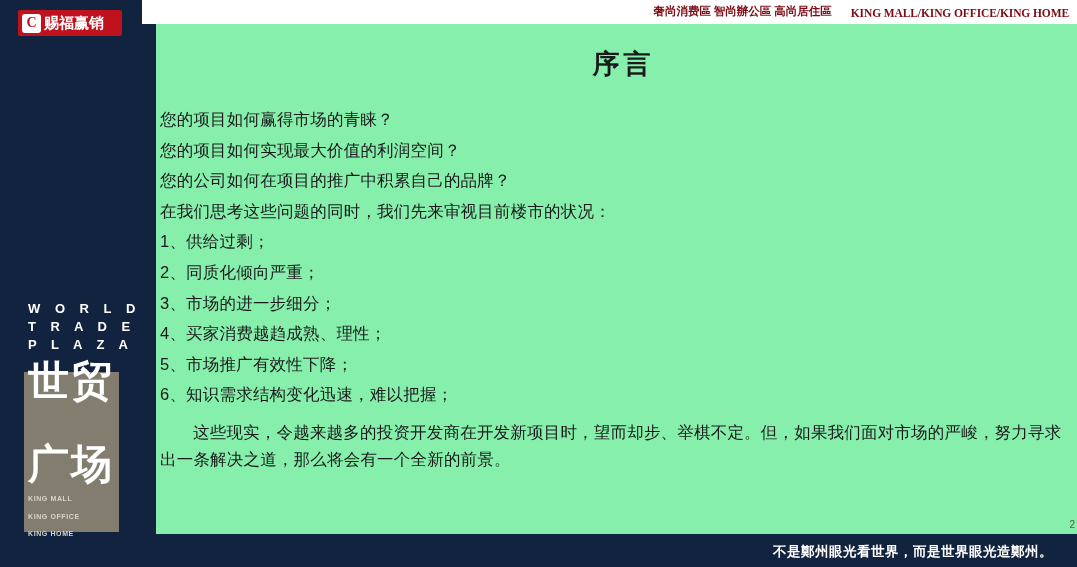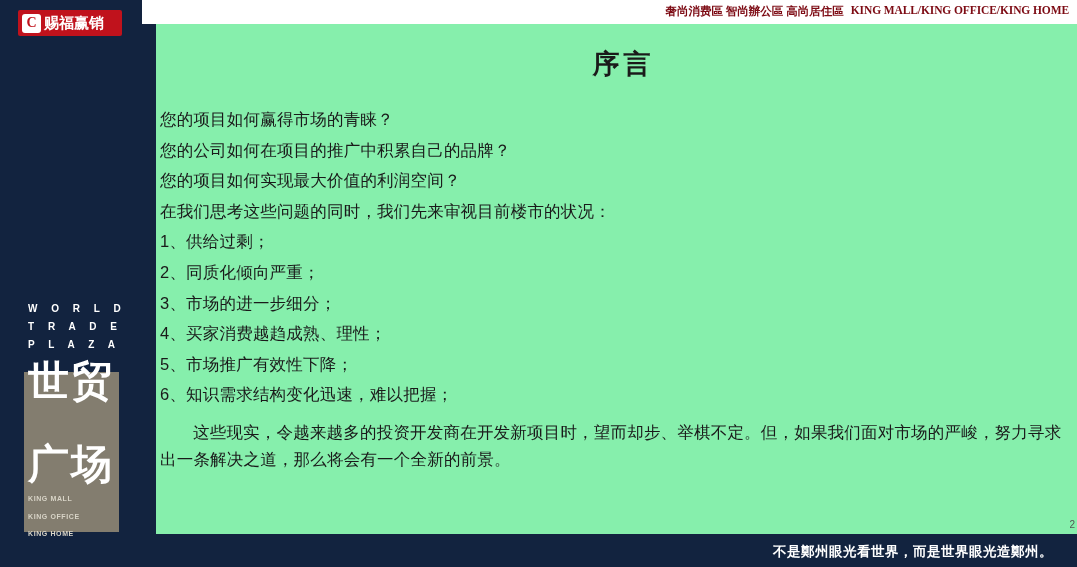--- a/index.html
+++ b/index.html
@@ -66,21 +66,21 @@
   }
   
   .brand-block {
     position: absolute;
     left: 28px;
     top: 300px;
     width: 86px;
   }
   .brand-en {
     color: #ffffff;
-    font-size: 10px;
+    font-size: 13px;
     font-weight: bold;
     letter-spacing: 5.5px;
     line-height: 18px;
     text-align: center;
     white-space: nowrap;
   }
   .brand-cn1, .brand-cn2 {
     color: #ffffff;
     font-family: "Liberation Serif", serif;
     font-weight: bold;
@@ -115,22 +115,22 @@
     top: 0;
     width: 935px;
     height: 24px;
     background: #ffffff;
   }
   .header-right {
     position: absolute;
     right: 8px;
     top: 4px;
     display: flex;
-    align-items: flex-start;
-    gap: 7px;
+    align-items: flex-end;
+    gap: 19px;
     white-space: nowrap;
   }
   .header-cn {
     color: #7d0b14;
     font-size: 11.5px;
     font-weight: bold;
     font-family: "Liberation Serif", serif;
   }
   .header-en {
     color: #7d0b14;
@@ -238,22 +238,22 @@
       <span class="header-cn">奢尚消费區 智尚辦公區 高尚居住區</span>
       <span class="header-en">KING MALL/KING OFFICE/KING HOME</span>
     </div>
   </div>
 
   <div class="content">
     <div class="title">序言</div>
 
     <div class="body-list">
       <div class="line">您的项目如何赢得市场的青睐？</div>
+      <div class="line">您的项目如何实现最大价值的利润空间？</div>
       <div class="line">您的公司如何在项目的推广中积累自己的品牌？</div>
-      <div class="line">您的项目如何实现最大价值的利润空间？</div>
       <div class="line">在我们思考这些问题的同时，我们先来审视目前楼市的状况：</div>
       <div class="line">1、供给过剩；</div>
       <div class="line">2、同质化倾向严重；</div>
       <div class="line">3、市场的进一步细分；</div>
       <div class="line">4、买家消费越趋成熟、理性；</div>
       <div class="line">5、市场推广有效性下降；</div>
       <div class="line">6、知识需求结构变化迅速，难以把握；</div>
       <div class="para">这些现实，令越来越多的投资开发商在开发新项目时，望而却步、举棋不定。但，如果我们面对市场的严峻，努力寻求出一条解决之道，那么将会有一个全新的前景。</div>
     </div>
 

